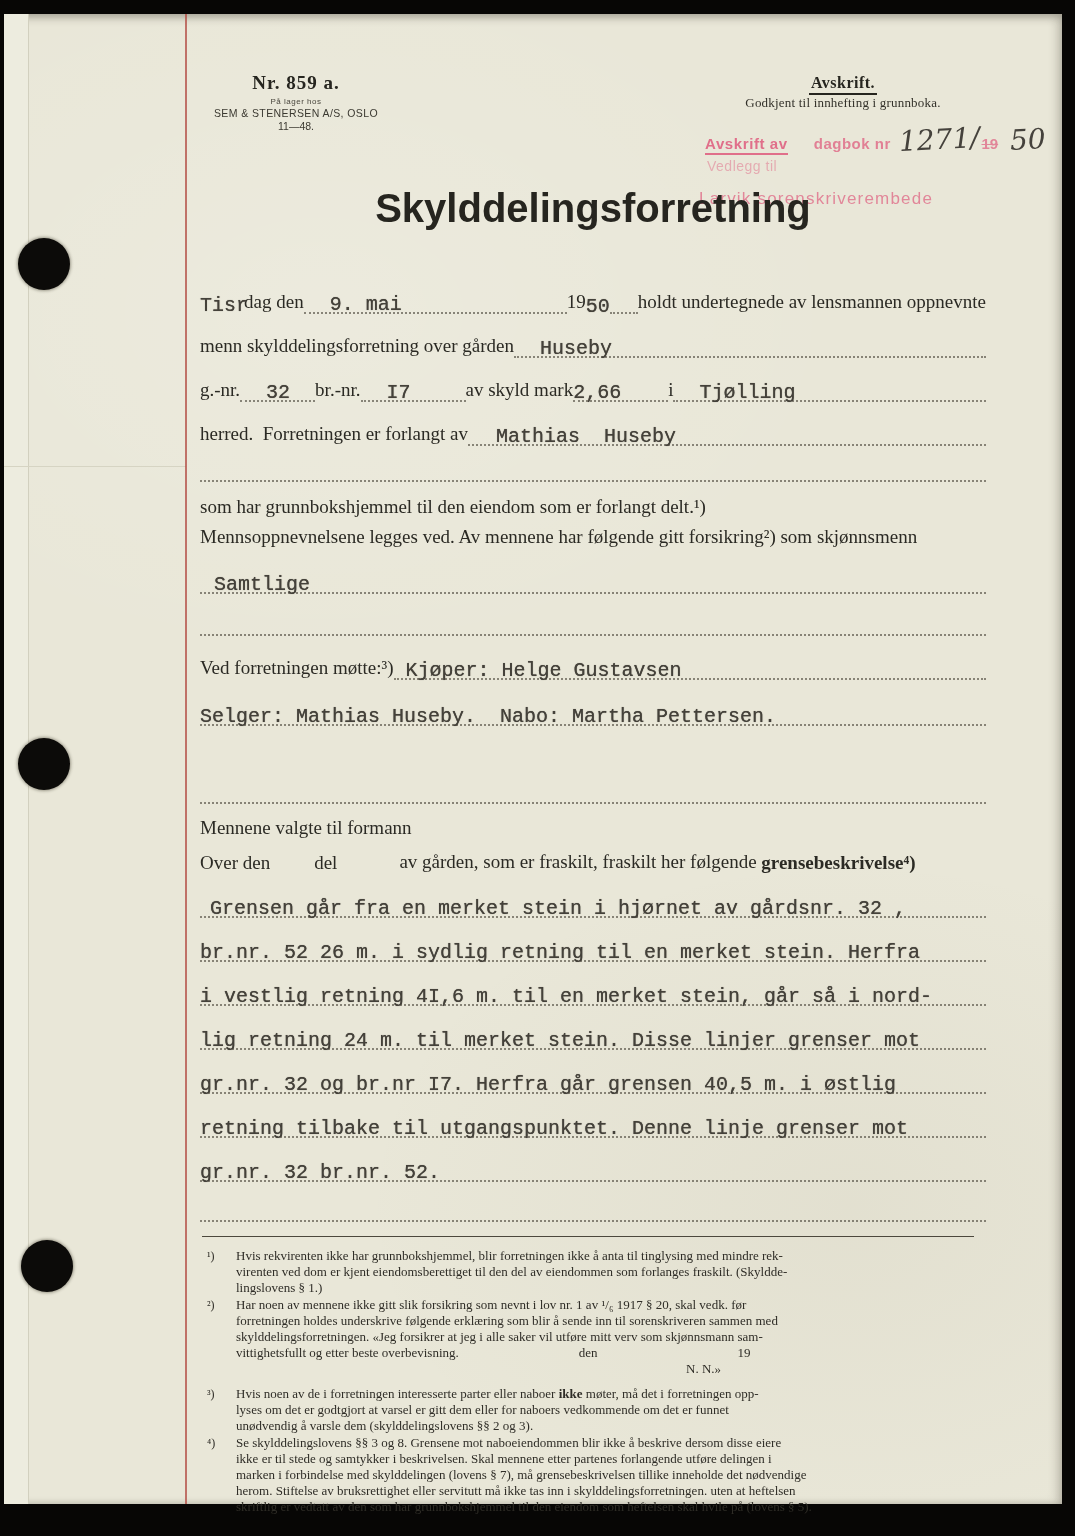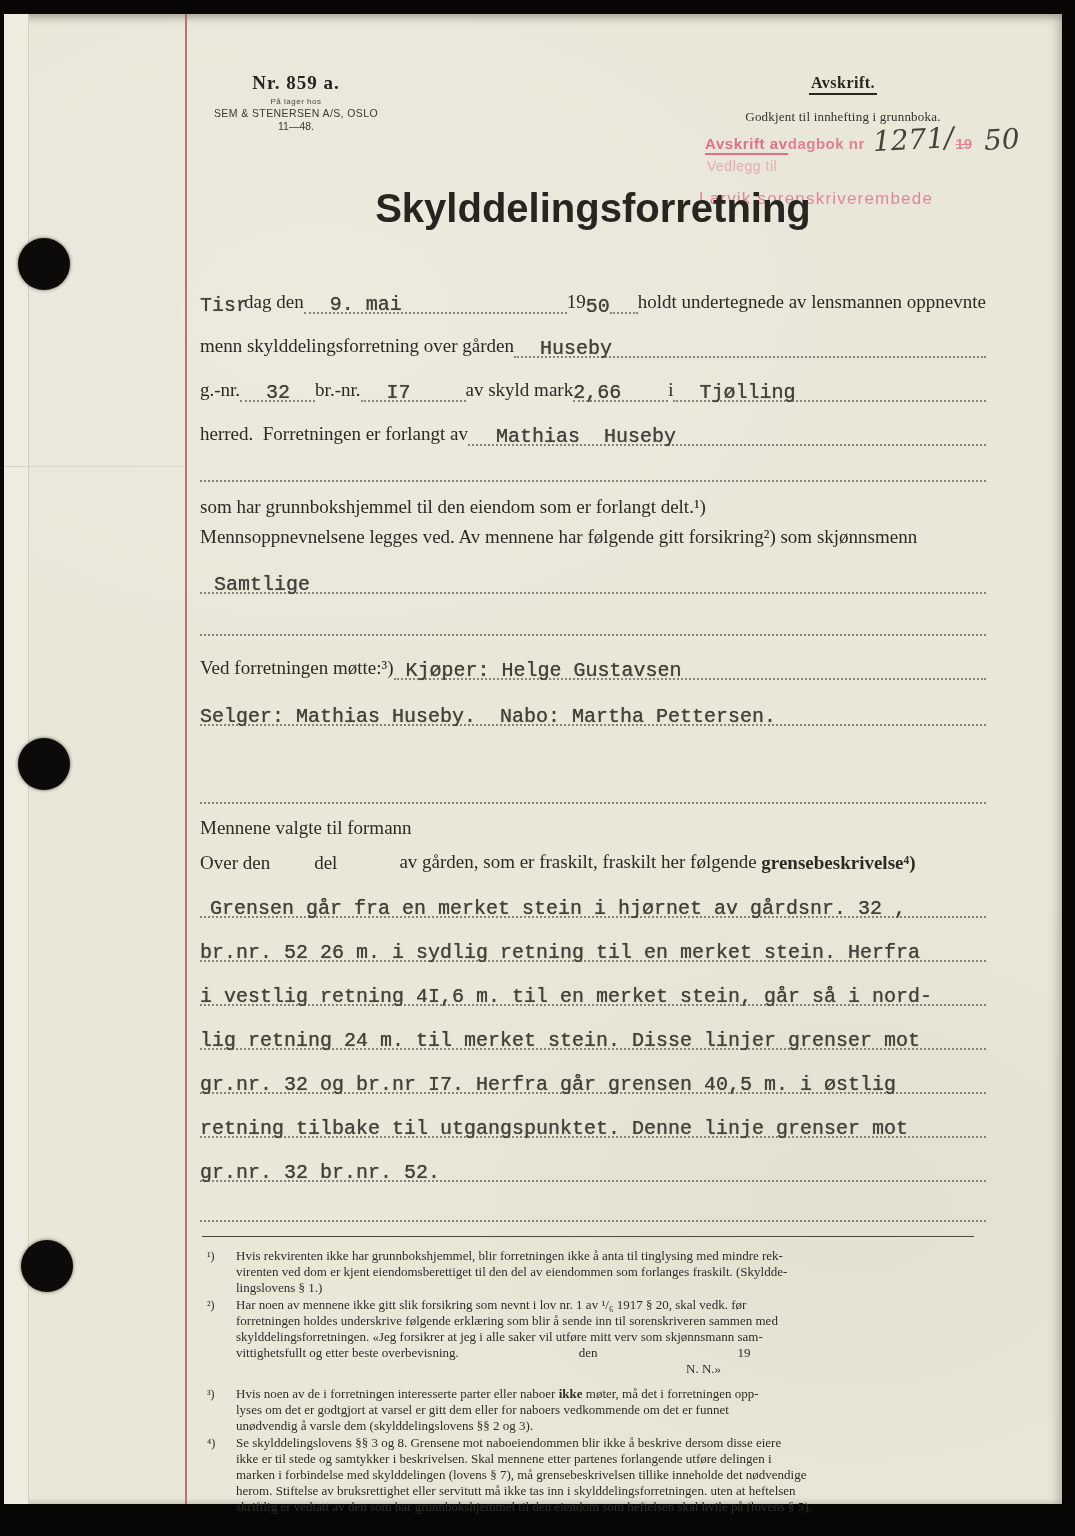--- a/index.html
+++ b/index.html
@@ -50,26 +50,26 @@
 
   
   .header{position:relative;height:240px;}
   .printer-block{position:absolute;left:6px;top:42px;width:180px;text-align:center;}
   .printer-nr{font:bold 19px "Liberation Serif",serif;letter-spacing:1px;color:#26251f;}
   .printer-s1{font:8px "Liberation Sans",sans-serif;color:#4a473e;margin-top:3px;letter-spacing:.5px;}
   .printer-s2{font:10.5px "Liberation Sans",sans-serif;color:#3b3931;margin-top:1px;letter-spacing:.4px;}
   .printer-s3{font:10.5px "Liberation Sans",sans-serif;color:#3b3931;margin-top:1px;}
   .copy-block{position:absolute;left:500px;top:44px;width:286px;text-align:center;}
   .copy-title{display:inline-block;font:bold 16px "Liberation Serif",serif;color:#26251f;border-bottom:2px solid #26251f;padding:0 2px 1px 2px;letter-spacing:.5px;}
-  .copy-sub{font:13px "Liberation Serif",serif;color:#33312a;margin-top:14px;letter-spacing:.2px;}
+  .copy-sub{font:13px "Liberation Serif",serif;color:#33312a;margin-top:0;letter-spacing:.2px;}
   .stamp{position:absolute;left:505px;top:96px;width:440px;font-family:"Liberation Sans",sans-serif;}
   .stamp-row1{display:flex;align-items:baseline;}
   .pink{color:var(--stamp);}
   .stamp-avskrift{font-weight:bold;font-size:15px;letter-spacing:.6px;border-bottom:2px solid var(--stamp);padding-bottom:1px;}
-  .stamp-dagbok{font-weight:bold;font-size:15px;letter-spacing:.5px;opacity:.85;}
+  .stamp-dagbok{font-weight:bold;font-size:15px;letter-spacing:.5px;margin-left:26px;opacity:.85;}
   .hand{font-family:"DejaVu Serif",serif;font-style:italic;font-size:28px;color:#45423c;display:inline-block;transform:rotate(-3deg);line-height:1;}
   .hand-no{margin-left:8px;}
   .stamp-year{font-weight:bold;font-size:15px;text-decoration:line-through;margin-left:2px;opacity:.8;}
   .hand-year{margin-left:12px;}
   .stamp-row2{font-size:14px;letter-spacing:.5px;margin-top:3px;opacity:.5;padding-left:2px;}
   .stamp-row3{font-size:17px;letter-spacing:1.2px;margin-top:15px;opacity:.8;margin-left:-6px;}
   .doc-title{position:absolute;left:0;right:0;top:156px;margin:0;text-align:center;
     font:700 40px "Liberation Sans",sans-serif;color:#26251f;letter-spacing:0px;}
 
   

